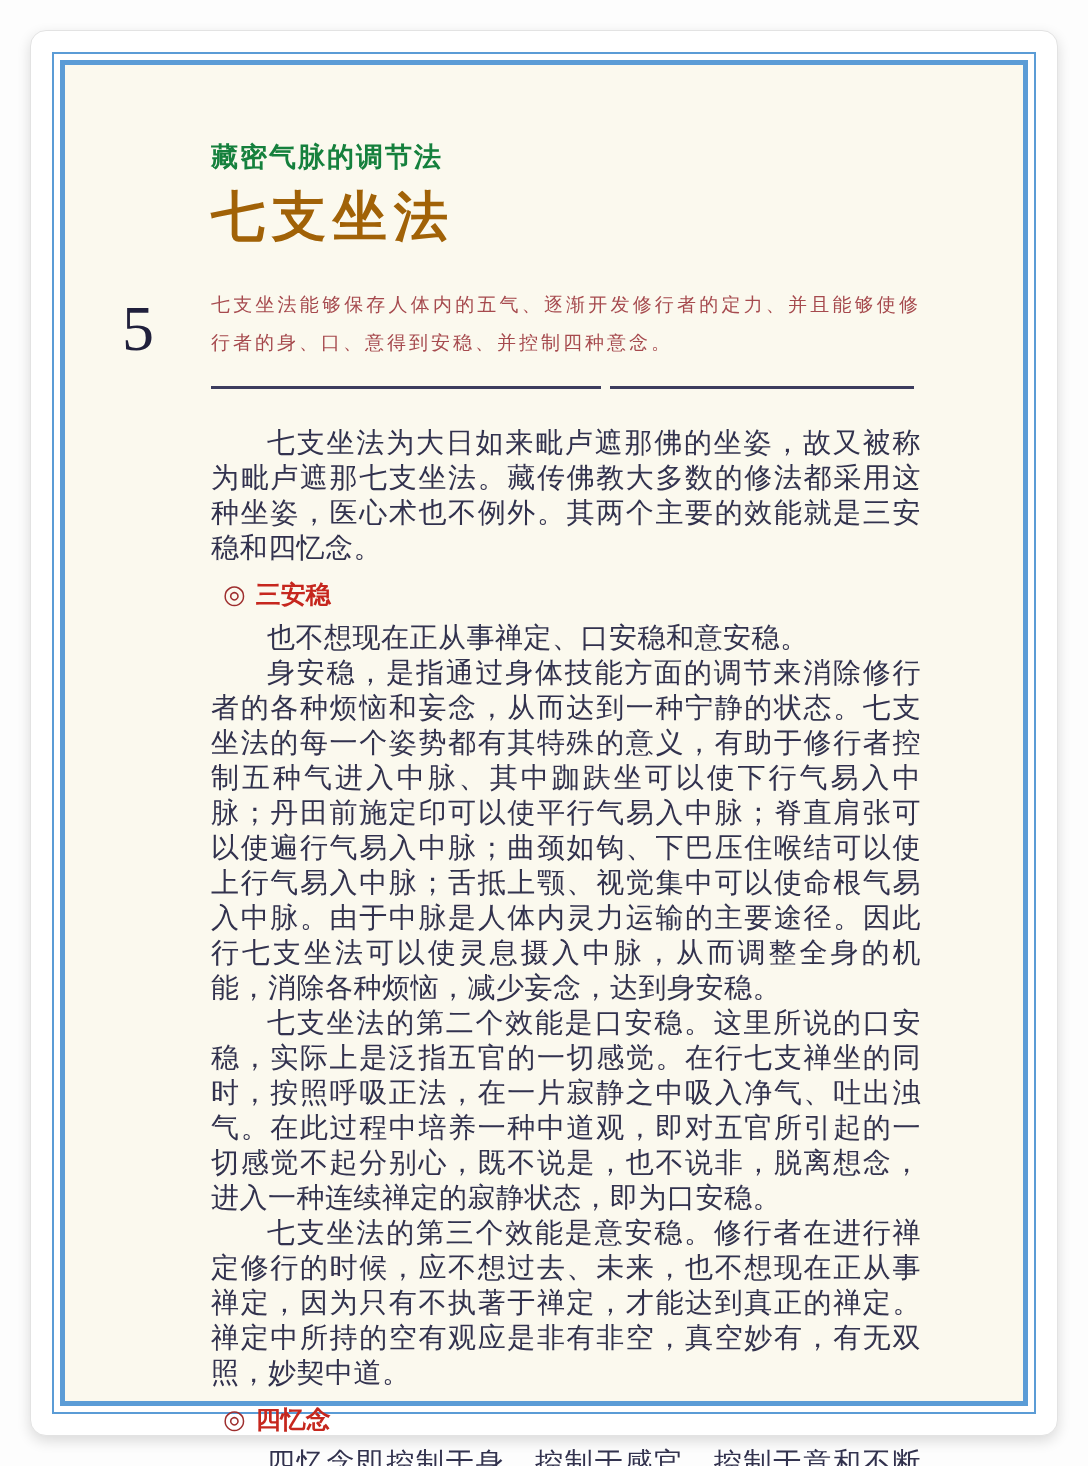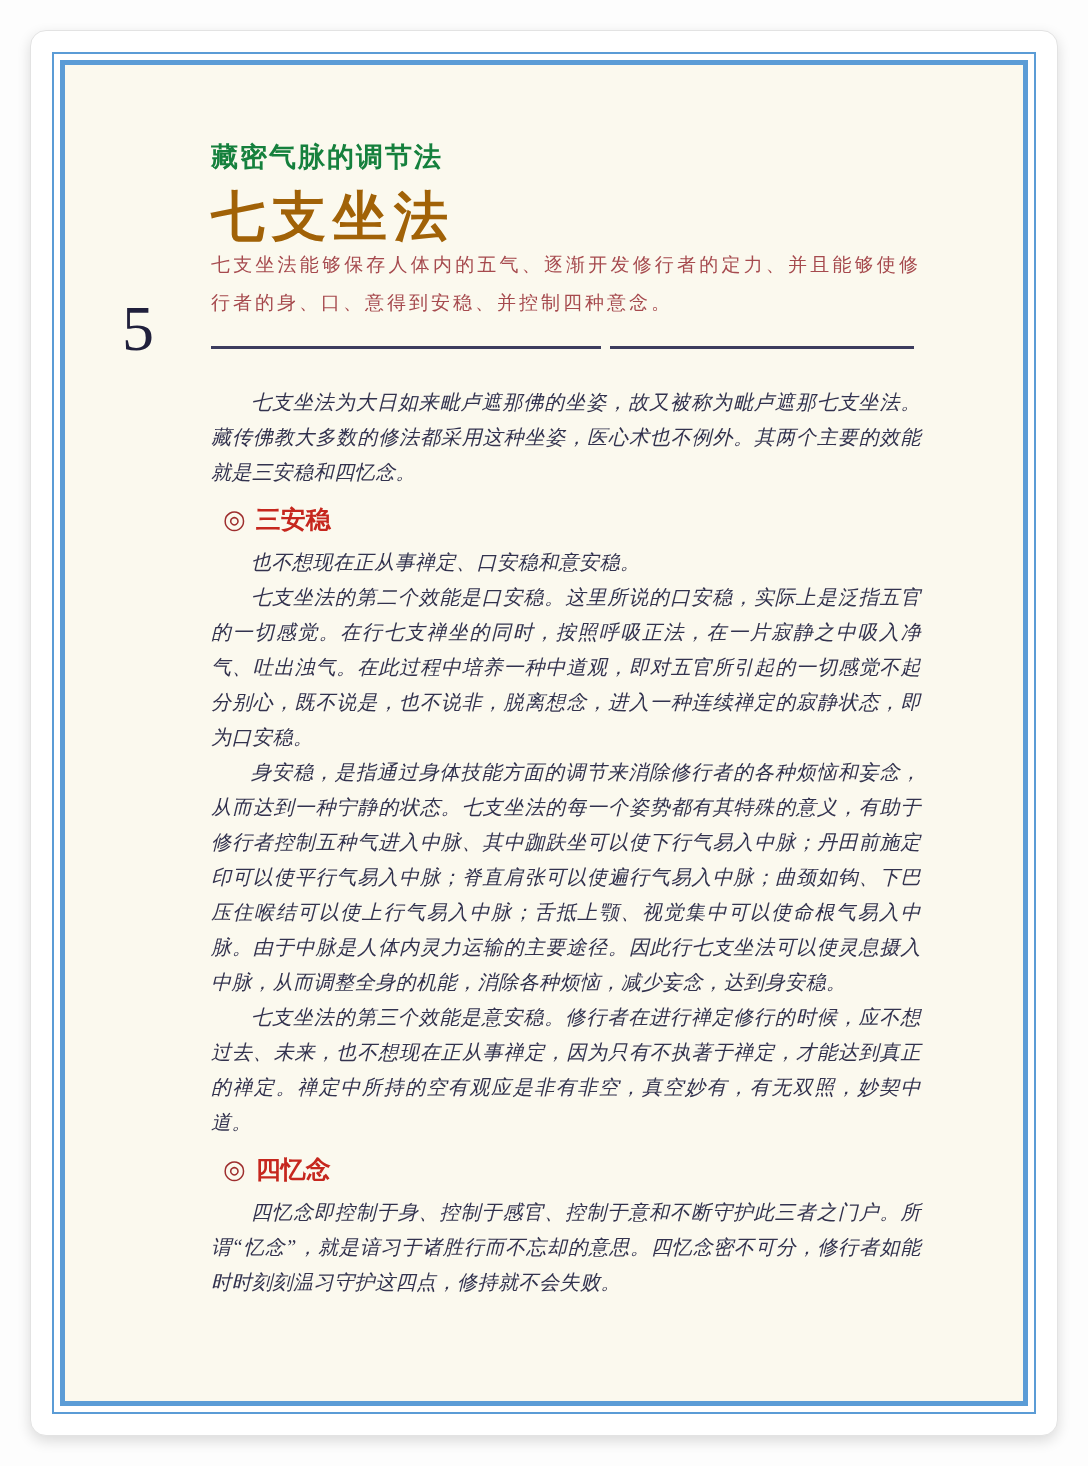--- a/index.html
+++ b/index.html
@@ -57,45 +57,45 @@
   }
   .title {
     margin-top: 16px;
     font-weight: 700;
     font-size: 54px;
     line-height: 58px;
     letter-spacing: 7px;
     color: #a16207;
   }
   .intro {
+    margin-top: 40px;
     width: 100%;
     font-size: 19px;
     line-height: 38px;
     letter-spacing: 3px;
     color: #a64a4e;
     text-align: justify;
   }
   .rule {
     margin-top: 24px;
     display: flex;
     width: 99%;
   }
   .rule .seg { height: 3px; background: #3c3c5e; }
   .rule .seg1 { width: 55.5%; }
   .rule .gap  { width: 1.2%; }
   .rule .seg2 { width: 43.3%; }
   .body-copy { margin-top: 36px; }
   .para {
-    font-size: 20px;
+    font-size: 28px;
     line-height: 35px;
     color: #32324e;
     text-align: justify;
     text-indent: 2em;
     letter-spacing: 0.5px;
-    font-style: italic;
   }
   .section-heading {
     margin: 13px 0 10px 12px;
     font-family: "Liberation Sans", "DejaVu Sans", sans-serif;
     font-weight: 700;
     font-size: 25px;
     line-height: 32px;
     color: #c6271e;
   }
   .section-heading .bullet {
@@ -130,22 +130,22 @@
 
           <div class="body-copy">
 
             <p class="para">七支坐法为大日如来毗卢遮那佛的坐姿，故又被称为毗卢遮那七支坐法。藏传佛教大多数的修法都采用这种坐姿，医心术也不例外。其两个主要的效能就是三安稳和四忆念。</p>
 
             <div class="section-heading">
               <span class="bullet">◎</span><span>三安稳</span>
             </div>
 
             <p class="para">也不想现在正从事禅定、口安稳和意安稳。</p>
+            <p class="para">身安稳，是指通过身体技能方面的调节来消除修行者的各种烦恼和妄念，从而达到一种宁静的状态。七支坐法的每一个姿势都有其特殊的意义，有助于修行者控制五种气进入中脉、其中跏趺坐可以使下行气易入中脉；丹田前施定印可以使平行气易入中脉；脊直肩张可以使遍行气易入中脉；曲颈如钩、下巴压住喉结可以使上行气易入中脉；舌抵上颚、视觉集中可以使命根气易入中脉。由于中脉是人体内灵力运输的主要途径。因此行七支坐法可以使灵息摄入中脉，从而调整全身的机能，消除各种烦恼，减少妄念，达到身安稳。</p>
             <p class="para">七支坐法的第二个效能是口安稳。这里所说的口安稳，实际上是泛指五官的一切感觉。在行七支禅坐的同时，按照呼吸正法，在一片寂静之中吸入净气、吐出浊气。在此过程中培养一种中道观，即对五官所引起的一切感觉不起分别心，既不说是，也不说非，脱离想念，进入一种连续禅定的寂静状态，即为口安稳。</p>
-            <p class="para">身安稳，是指通过身体技能方面的调节来消除修行者的各种烦恼和妄念，从而达到一种宁静的状态。七支坐法的每一个姿势都有其特殊的意义，有助于修行者控制五种气进入中脉、其中跏趺坐可以使下行气易入中脉；丹田前施定印可以使平行气易入中脉；脊直肩张可以使遍行气易入中脉；曲颈如钩、下巴压住喉结可以使上行气易入中脉；舌抵上颚、视觉集中可以使命根气易入中脉。由于中脉是人体内灵力运输的主要途径。因此行七支坐法可以使灵息摄入中脉，从而调整全身的机能，消除各种烦恼，减少妄念，达到身安稳。</p>
             <p class="para">七支坐法的第三个效能是意安稳。修行者在进行禅定修行的时候，应不想过去、未来，也不想现在正从事禅定，因为只有不执著于禅定，才能达到真正的禅定。禅定中所持的空有观应是非有非空，真空妙有，有无双照，妙契中道。</p>
 
             <div class="section-heading">
               <span class="bullet">◎</span><span>四忆念</span>
             </div>
 
             <p class="para">四忆念即控制于身、控制于感官、控制于意和不断守护此三者之门户。所谓“忆念”，就是谙习于诸胜行而不忘却的意思。四忆念密不可分，修行者如能时时刻刻温习守护这四点，修持就不会失败。</p>
 
           </div>
 

